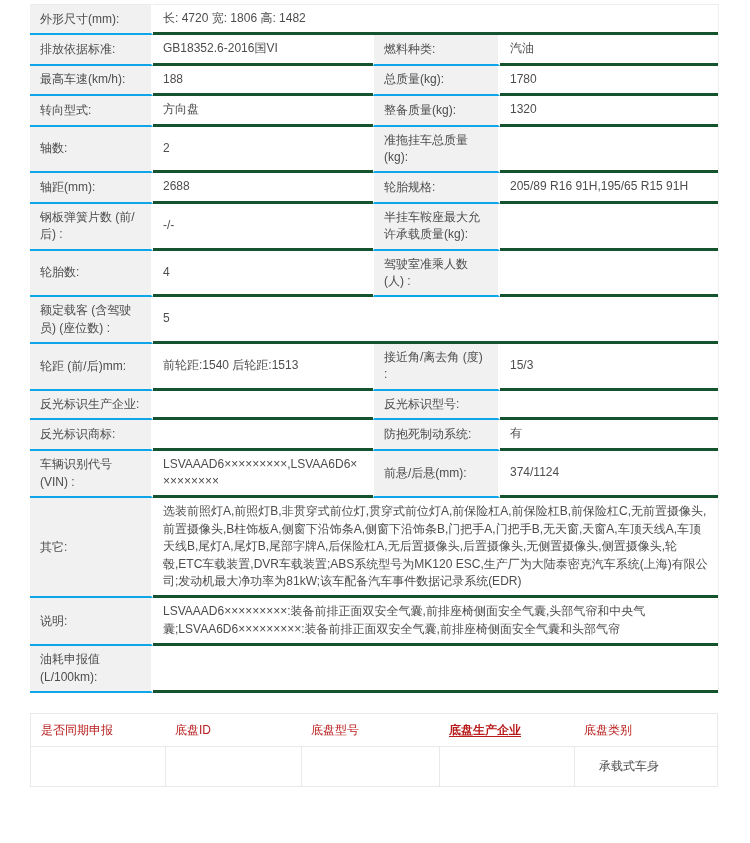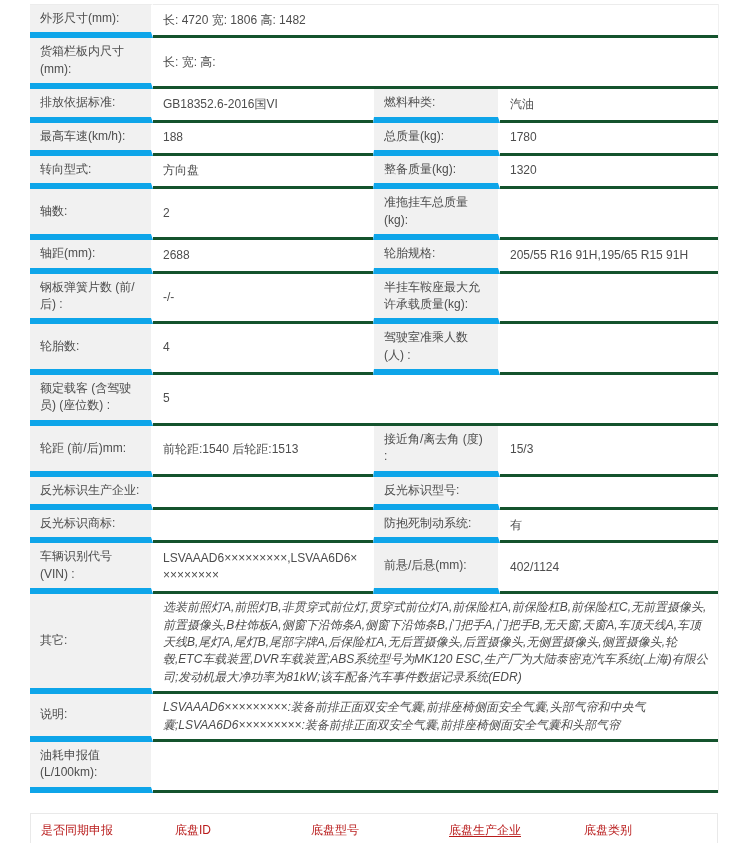--- a/index.html
+++ b/index.html
@@ -14,63 +14,59 @@
 
   
   .spec { margin-bottom:20px; border-right:1px solid #f0f0f0; }
   .spec td {
     border-bottom:3px solid #14532d;
     padding:5px 10px; vertical-align:middle; line-height:1.45;
   }
   .spec tr:first-child td { border-top:1px solid #ececec; }
   .spec td.lbl {
     background:#f1f1f1;
-    border-bottom:6px solid #0ea5e9;
+    border-bottom:2px solid #0ea5e9;
     border-right:2px solid #ffffff;
   }
   .spec td.lbl2 { border-left:1px solid #ffffff; }
   .spec td.vin { word-break:break-all; }
-  .spec td.longtext { line-height:1.45;font-style:italic; }
+  .spec td.longtext { line-height:1.45; }
 
   
   .sub { border:1px solid #e9e9e9; margin-bottom:19px; }
   .sub th {
     text-align:left; font-weight:normal; color:#b91c1c;
     padding:8px 10px 7px 10px;
     border-bottom:1px solid #e9e9e9;
   }
   .sub td {
     padding:11px 24px; height:16px;
     border-left:1px solid #e9e9e9;
     vertical-align:middle;
   }
   .sub td:first-child { border-left:none; }
-  .sub th.u { text-decoration:underline; text-underline-offset:2px; }
+  .sub th.u { text-decoration:underline; text-underline-offset:2px;font-weight:bold; }
 </style>
 </head>
 <body>
 
 <div class="page">
 
   <table class="spec">
     <colgroup>
         <col style="width:123px">
         <col style="width:220px">
         <col style="width:127px">
         <col style="width:218px">
       </colgroup>
 
     <tbody>
         <tr>
       <td class="lbl">外形尺寸(mm):</td>
       <td colspan="3">长: 4720 宽: 1806 高: 1482</td>
-    </tr>
-    <tr>
-      <td class="lbl">货箱栏板内尺寸(mm):</td>
-      <td colspan="3">长: 宽: 高:</td>
     </tr>
     <tr>
       <td class="lbl">排放依据标准:</td>
       <td>GB18352.6-2016国VI</td>
       <td class="lbl lbl2">燃料种类:</td>
       <td>汽油</td>
     </tr>
     <tr>
       <td class="lbl">最高车速(km/h):</td>
       <td>188</td>
@@ -86,21 +82,21 @@
     <tr>
       <td class="lbl">轴数:</td>
       <td>2</td>
       <td class="lbl lbl2">准拖挂车总质量(kg):</td>
       <td></td>
     </tr>
     <tr>
       <td class="lbl">轴距(mm):</td>
       <td>2688</td>
       <td class="lbl lbl2">轮胎规格:</td>
-      <td>205/55 R16 91H,195/65 R15 91H</td>
+      <td>205/89 R16 91H,195/65 R15 91H</td>
     </tr>
     <tr>
       <td class="lbl">钢板弹簧片数 (前/后) :</td>
       <td>-/-</td>
       <td class="lbl lbl2">半挂车鞍座最大允许承载质量(kg):</td>
       <td></td>
     </tr>
     <tr>
       <td class="lbl">轮胎数:</td>
       <td>4</td>
@@ -126,21 +122,21 @@
     <tr>
       <td class="lbl">反光标识商标:</td>
       <td></td>
       <td class="lbl lbl2">防抱死制动系统:</td>
       <td>有</td>
     </tr>
     <tr>
       <td class="lbl">车辆识别代号 (VIN) :</td>
       <td class="vin">LSVAAAD6×××××××××,LSVAA6D6×××××××××</td>
       <td class="lbl lbl2">前悬/后悬(mm):</td>
-      <td>402/1124</td>
+      <td>374/1124</td>
     </tr>
     <tr>
       <td class="lbl">其它:</td>
       <td colspan="3" class="longtext">选装前照灯A,前照灯B,非贯穿式前位灯,贯穿式前位灯A,前保险杠A,前保险杠B,前保险杠C,无前置摄像头,前置摄像头,B柱饰板A,侧窗下沿饰条A,侧窗下沿饰条B,门把手A,门把手B,无天窗,天窗A,车顶天线A,车顶天线B,尾灯A,尾灯B,尾部字牌A,后保险杠A,无后置摄像头,后置摄像头,无侧置摄像头,侧置摄像头,轮毂,ETC车载装置,DVR车载装置;ABS系统型号为MK120 ESC,生产厂为大陆泰密克汽车系统(上海)有限公司;发动机最大净功率为81kW;该车配备汽车事件数据记录系统(EDR)</td>
     </tr>
     <tr>
       <td class="lbl">说明:</td>
       <td colspan="3" class="longtext">LSVAAAD6×××××××××:装备前排正面双安全气囊,前排座椅侧面安全气囊,头部气帘和中央气囊;LSVAA6D6×××××××××:装备前排正面双安全气囊,前排座椅侧面安全气囊和头部气帘</td>
     </tr>
     <tr>

